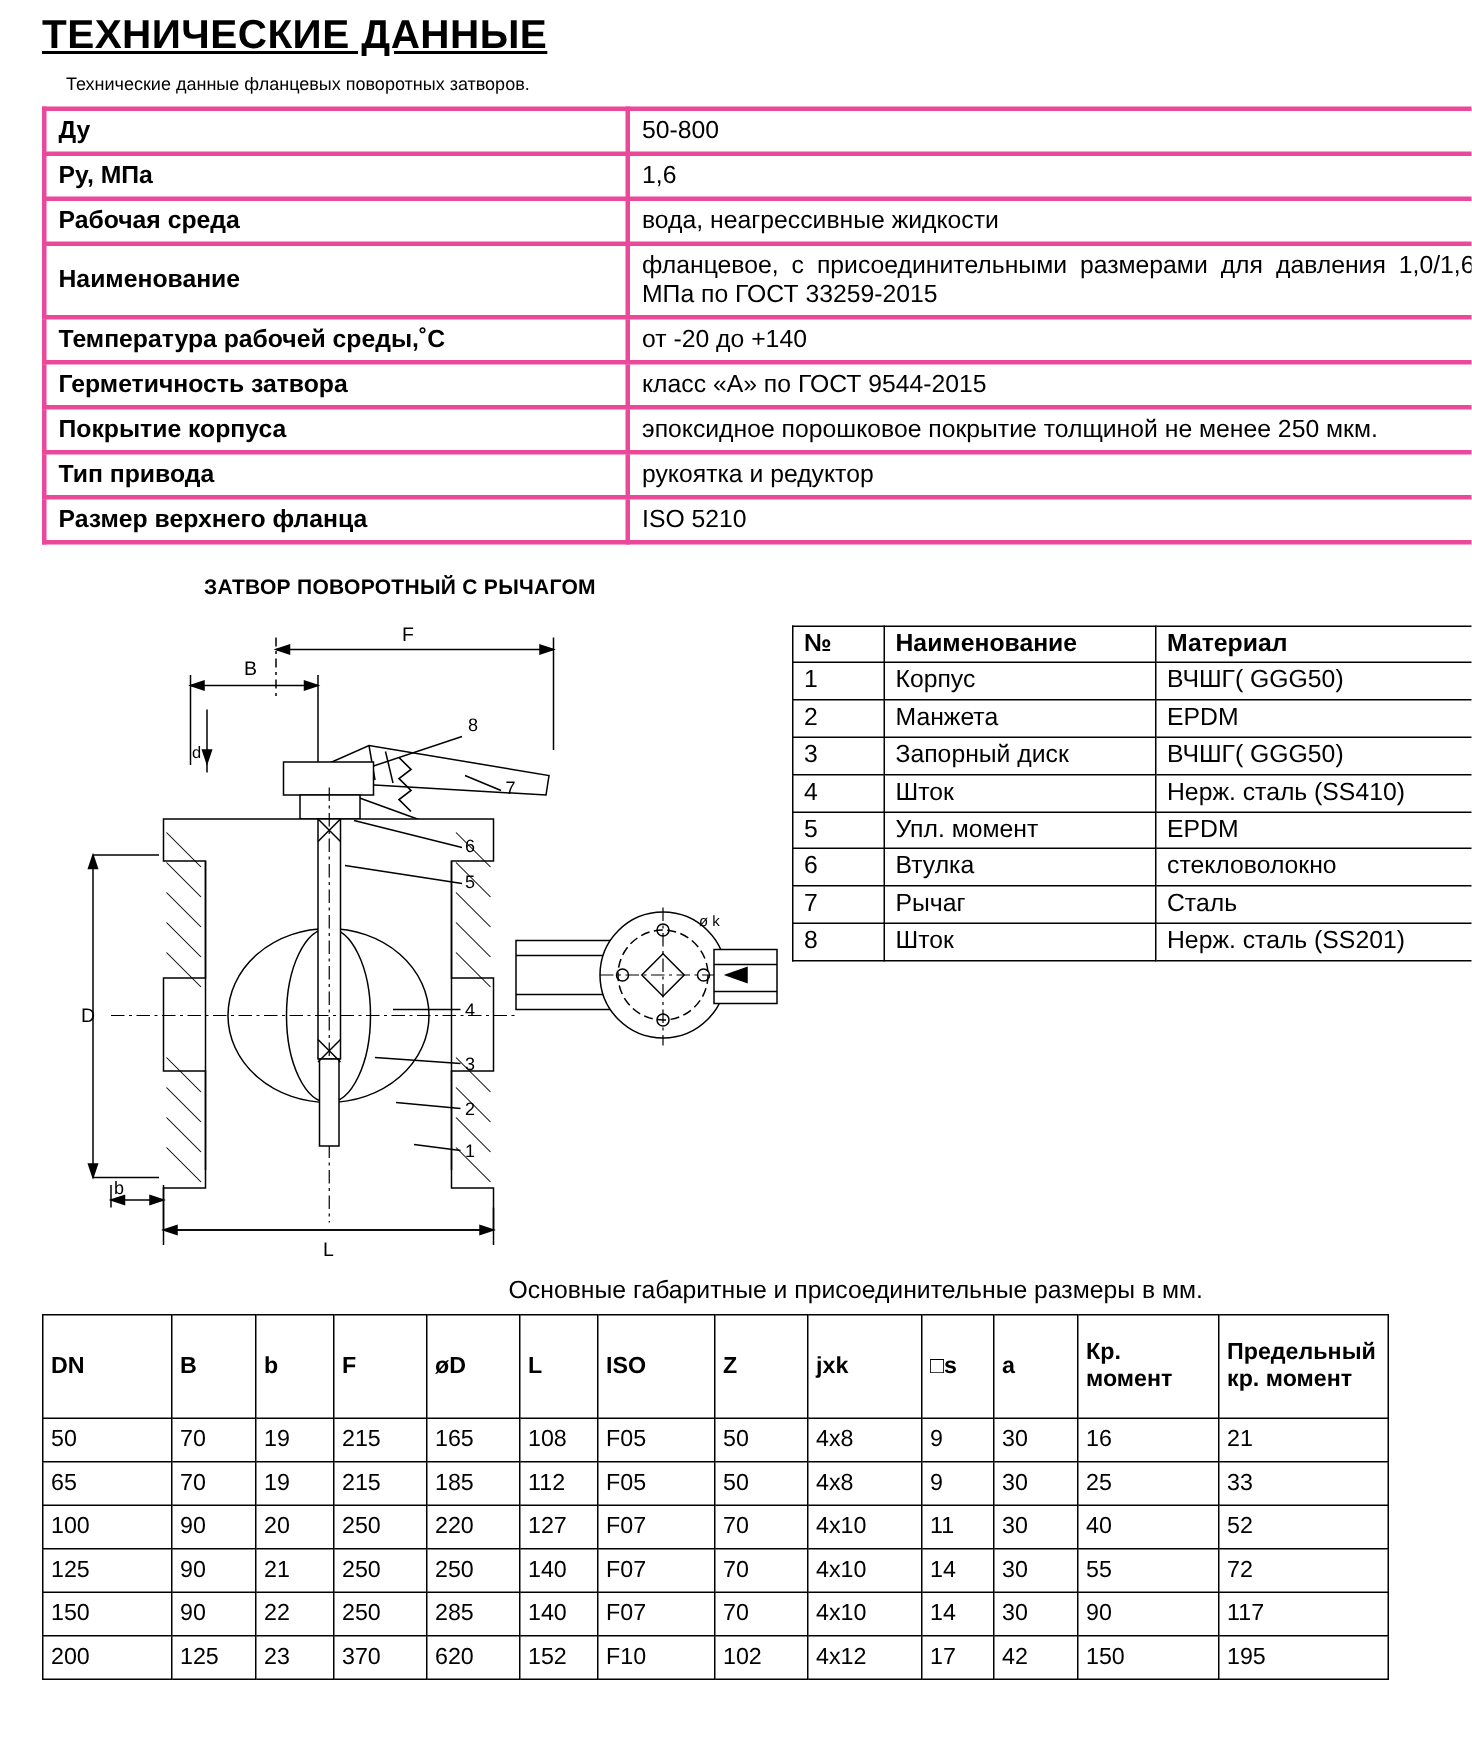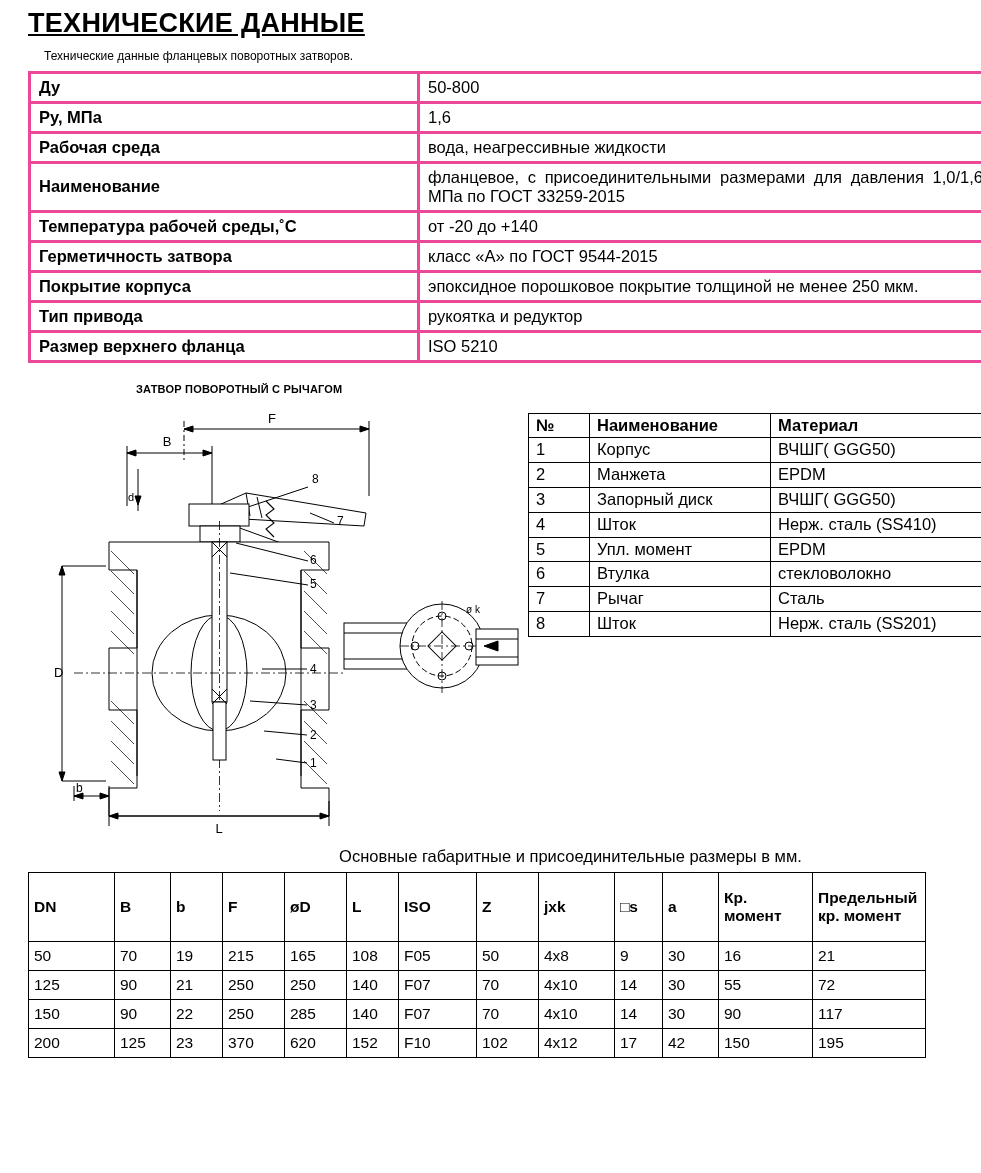--- a/index.html
+++ b/index.html
@@ -53,21 +53,21 @@
   table.specs td.val {
     width: 555px;
   }
   .val-justify {
     text-align: justify;
     text-align-last: left;
   }
 
   
   .section-head {
-    font-size: 11px;
+    font-size: 14px;
     font-weight: bold;
     margin: 20px 0 6px 136px;
     letter-spacing: 0.2px;
   }
 
   
   .mid {
     position: relative;
     height: 440px;
   }
@@ -417,20 +417,50 @@
         <td>108</td>
         <td>F05</td>
         <td>50</td>
         <td>4x8</td>
         <td>9</td>
         <td>30</td>
         <td>16</td>
         <td>21</td>
       </tr>
       <tr>
+        <td>65</td>
+        <td>70</td>
+        <td>19</td>
+        <td>215</td>
+        <td>185</td>
+        <td>112</td>
+        <td>F05</td>
+        <td>50</td>
+        <td>4x8</td>
+        <td>9</td>
+        <td>30</td>
+        <td>25</td>
+        <td>33</td>
+      </tr>
+      <tr>
+        <td>100</td>
+        <td>90</td>
+        <td>20</td>
+        <td>250</td>
+        <td>220</td>
+        <td>127</td>
+        <td>F07</td>
+        <td>70</td>
+        <td>4x10</td>
+        <td>11</td>
+        <td>30</td>
+        <td>40</td>
+        <td>52</td>
+      </tr>
+      <tr>
         <td>125</td>
         <td>90</td>
         <td>21</td>
         <td>250</td>
         <td>250</td>
         <td>140</td>
         <td>F07</td>
         <td>70</td>
         <td>4x10</td>
         <td>14</td>

